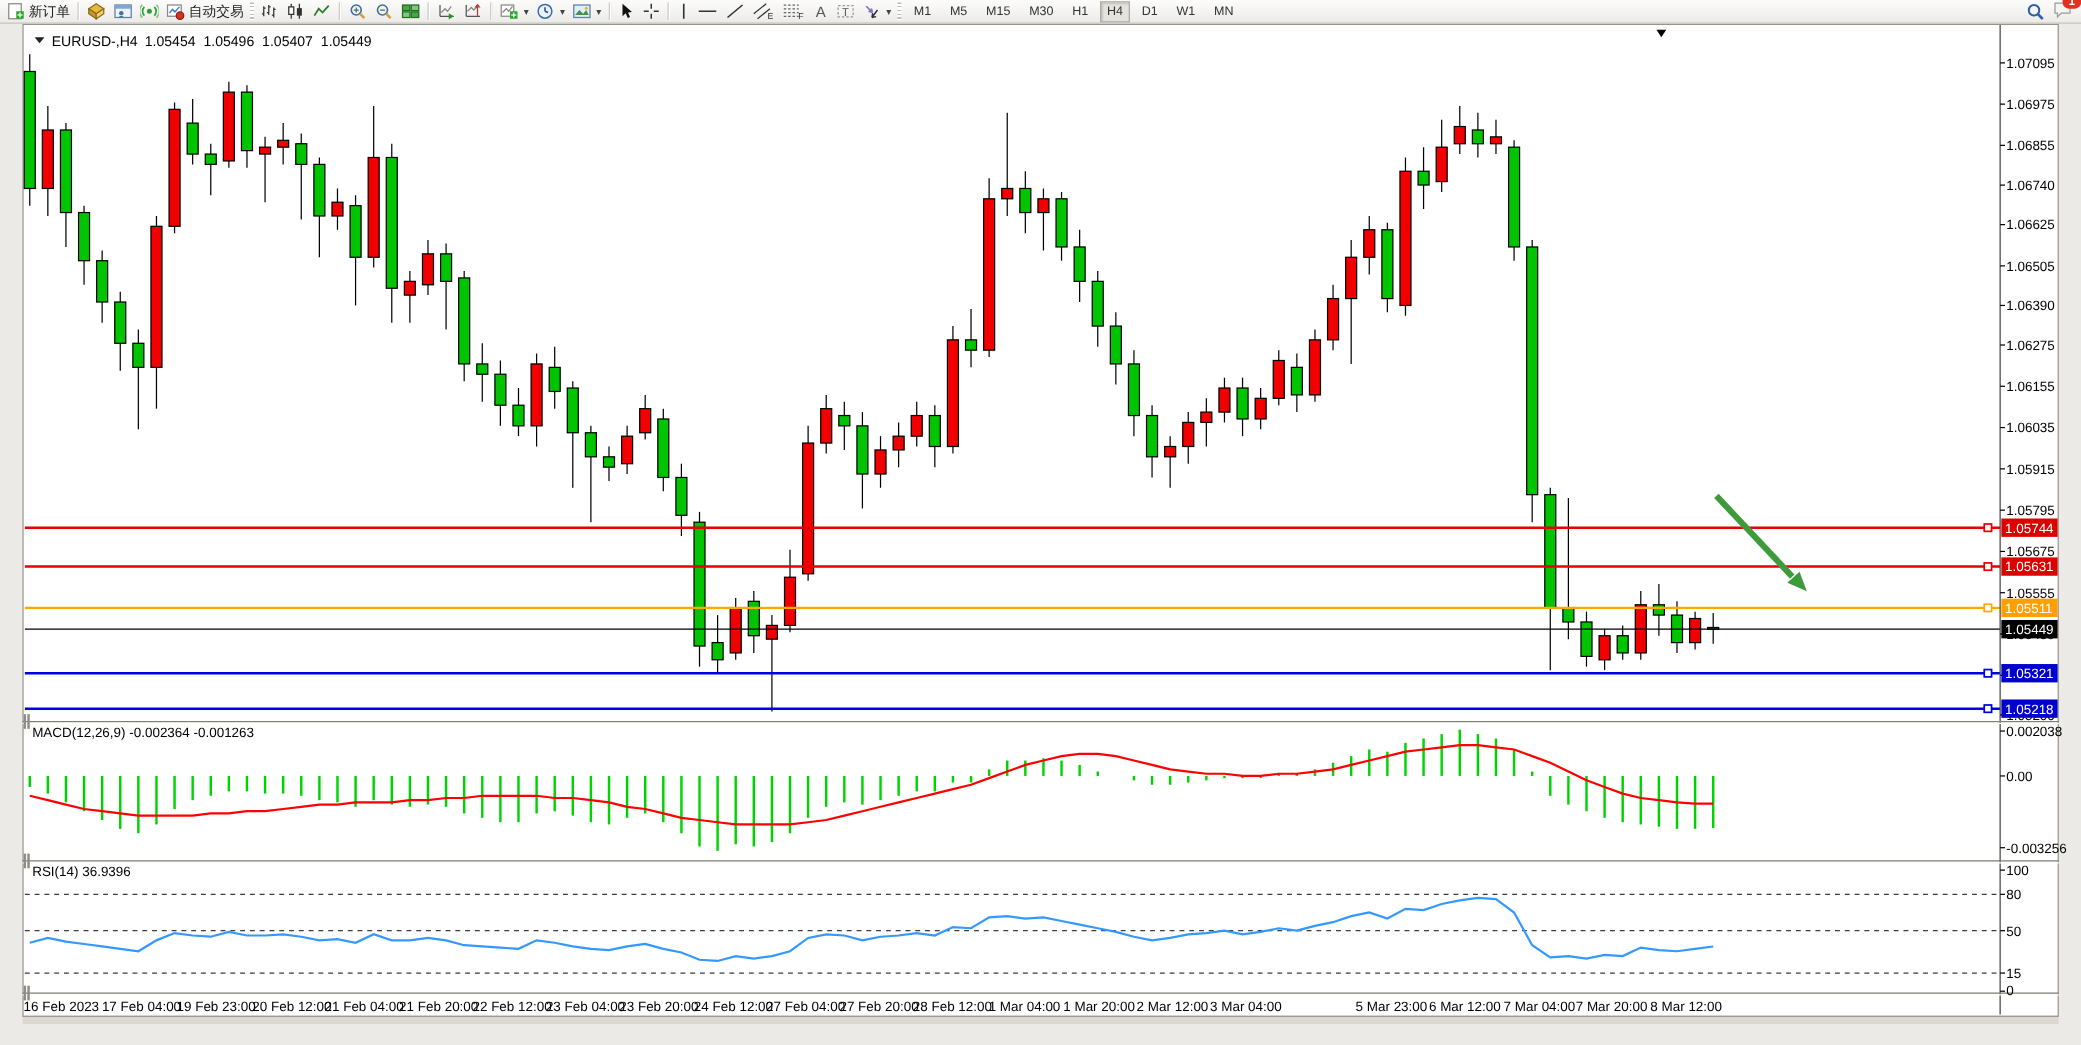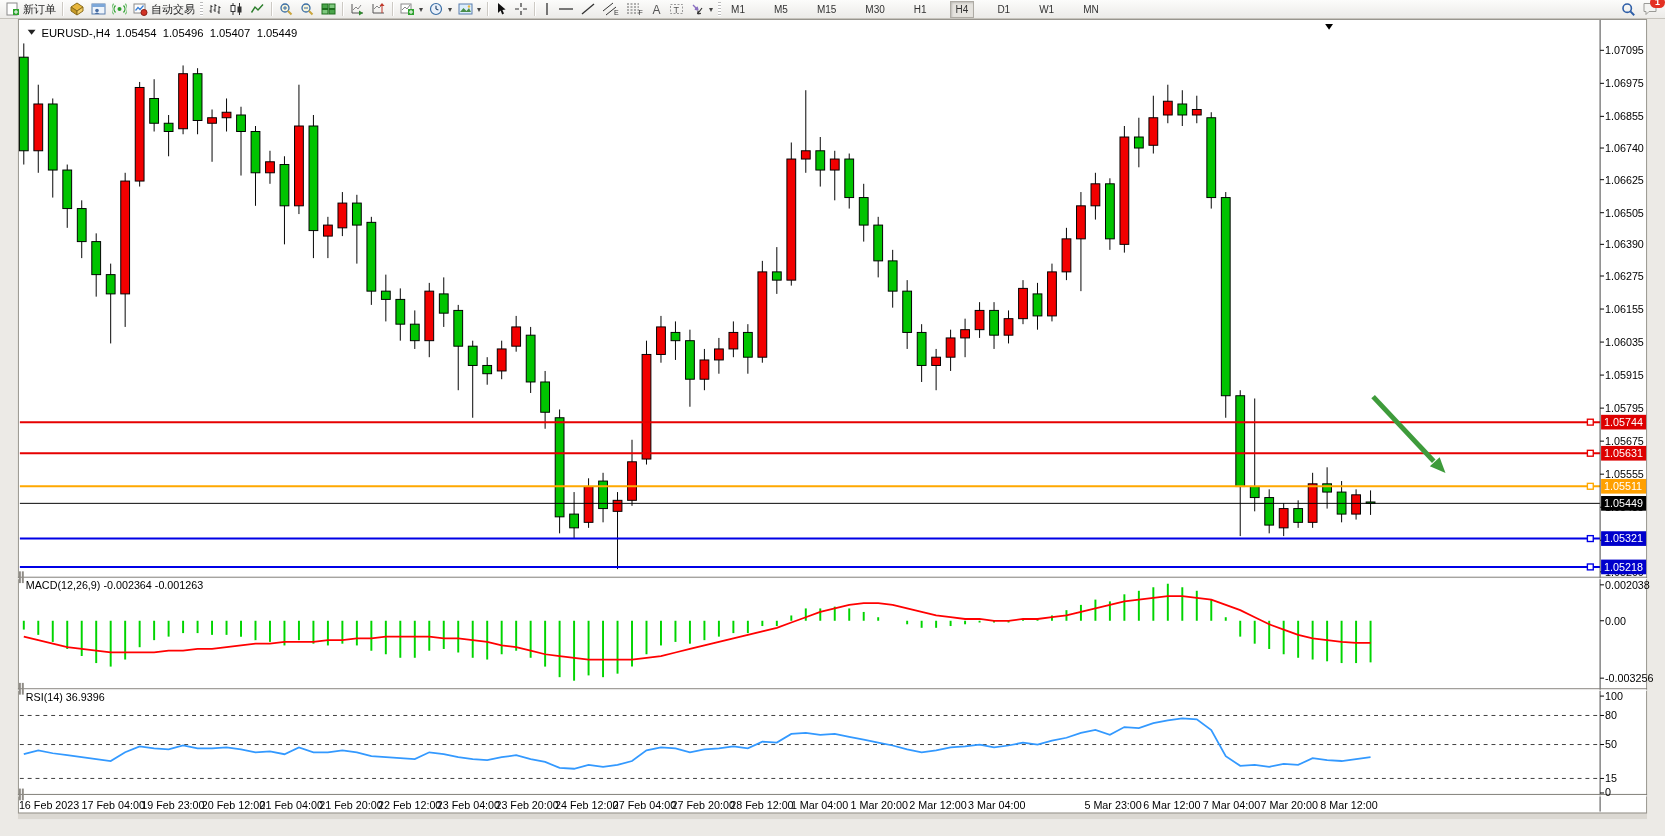--- a/index.html
+++ b/index.html
@@ -3,21 +3,21 @@
 <meta charset="utf-8">
 <style>
   html,body{margin:0;padding:0}
   body{width:1665px;height:836px;background:#eceae6;font-family:"Liberation Sans",sans-serif;overflow:hidden}
   .toolbar{display:flex;align-items:center;height:18px;padding:0 3px;background:linear-gradient(#fcfcfb,#ecebe8);border-bottom:1px solid #c6c3bc;font-size:11px;color:#222;white-space:nowrap}
   .tbtn{display:flex;align-items:center;gap:3px;padding:0 3px;height:16px;cursor:default}
   .tbtn svg{display:block}
   .sep{width:1px;height:14px;background:#cdcac4;border-right:1px solid #fff;margin:0 3px;flex:0 0 auto}
   .grip{width:3px;height:14px;margin:0 2px;background:repeating-linear-gradient(#bbb 0 1px,#fff 1px 3px);flex:0 0 auto}
   .caret{font-size:8px;color:#444;margin-left:1px}
-  .tf-group{display:flex;align-items:center;gap:17px;margin-left:2px}
+  .tf-group{display:flex;align-items:center;gap:3px;margin-left:2px}
   .tf{padding:0 5px;height:15px;line-height:15px;font-size:10px;color:#333;border:1px solid transparent}
   .tf.active{background:#e5e3de;border:1px solid #aeaba4;box-shadow:inset 1px 1px 2px rgba(0,0,0,.18)}
   .right-icons{margin-left:auto;display:flex;align-items:center;gap:6px;padding-right:4px}
   .badge{position:relative}
   .badge .cnt{position:absolute;top:-4px;right:-7px;background:#e33022;color:#fff;border-radius:8px;font-size:9px;line-height:11px;min-width:11px;text-align:center;padding:0 2px;font-weight:bold}
   #chart-wrap{position:relative;width:1665px;height:818px}
   svg text{font-family:"Liberation Sans",sans-serif}
 </style>
 </head>
 <body>

